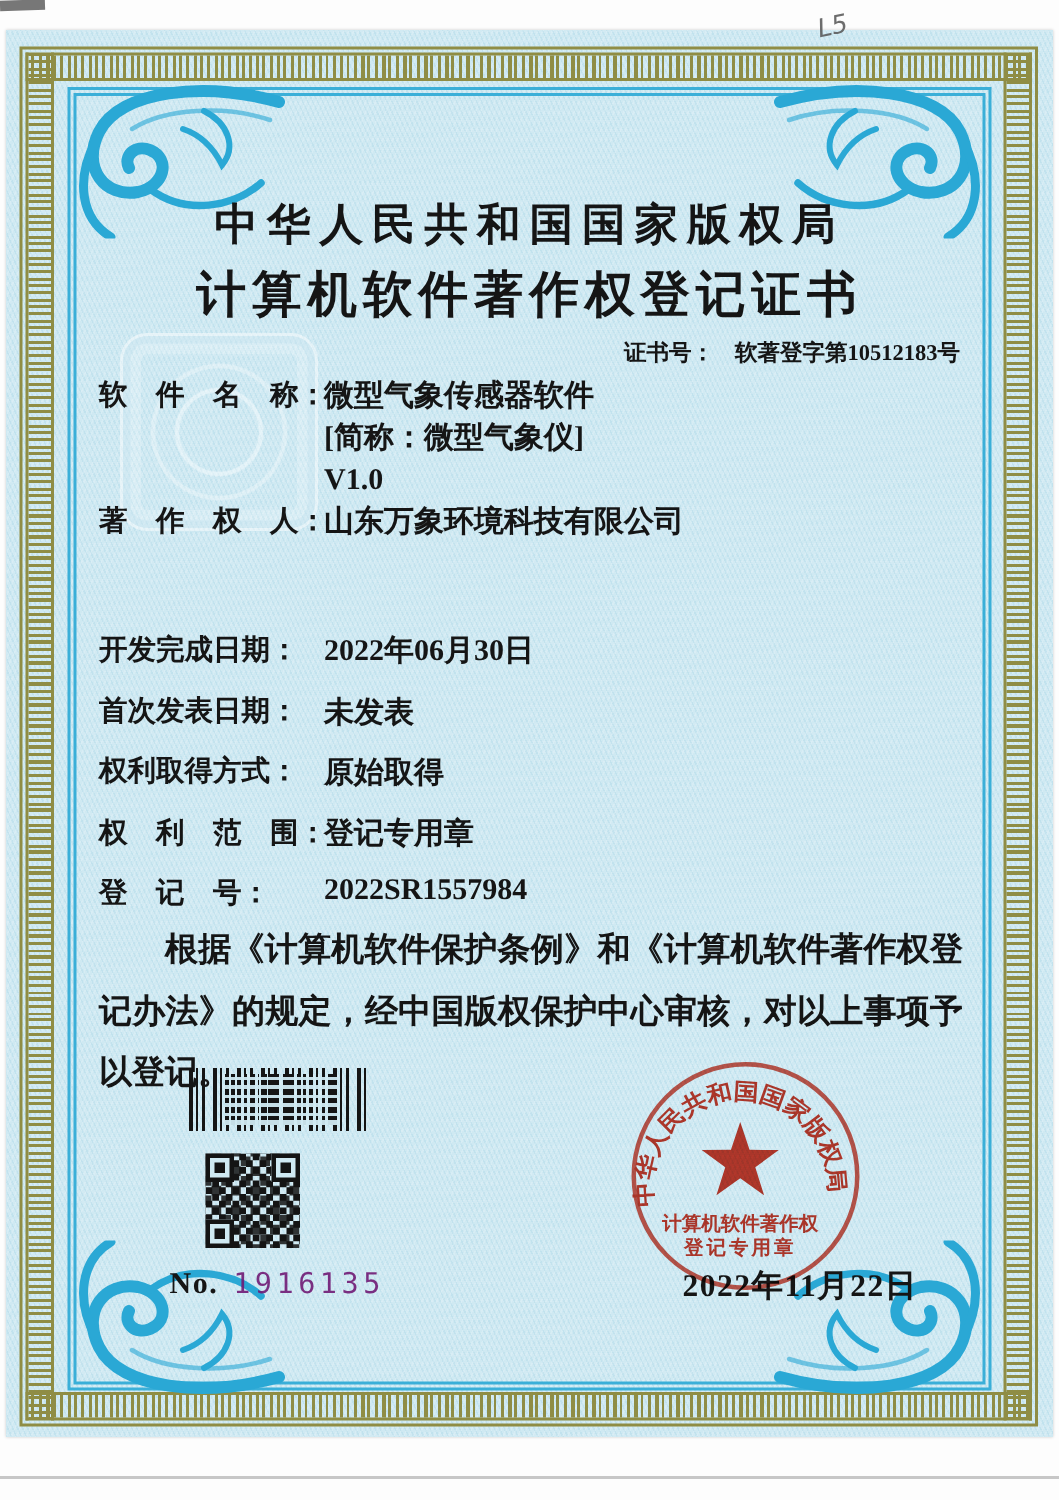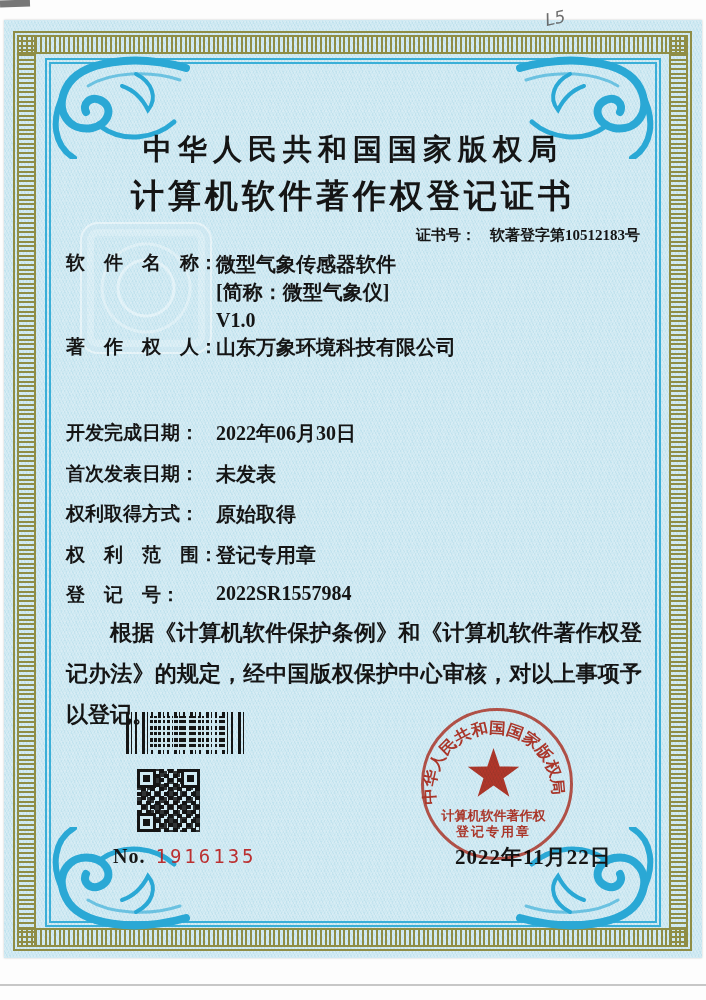--- a/index.html
+++ b/index.html
@@ -64,21 +64,21 @@
   .qr{position:absolute;left:137px;top:769px;width:63px;height:63px;
       background:
         repeating-conic-gradient(#141414 0 25%, transparent 0 50%) 0px 0px/9px 9px,
         repeating-conic-gradient(rgba(20,20,20,.85) 0 25%, transparent 0 50%) 4px 2px/13px 13px;}
   .finder{position:absolute;width:13px;height:13px;border:3px solid #141414;background:#cfe9f2;}
   .finder::after{content:"";position:absolute;left:3px;top:3px;width:7px;height:7px;background:#141414;}
   .finder.tl{left:0;top:0;} .finder.tr{right:0;top:0;} .finder.bl{left:0;bottom:0;}
   
   .serial{position:absolute;left:113px;top:845px;font-size:20px;}
   .serial .no{font-weight:bold;letter-spacing:1px;}
-  .serial .num{font-family:"DejaVu Sans Mono",monospace;font-size:19px;color:#b91c1c;
+  .serial .num{font-family:"DejaVu Sans Mono",monospace;font-size:19px;color:#701a75;
                letter-spacing:3px;margin-left:10px;opacity:.9;}
   .issue-date{position:absolute;left:419px;top:843px;font-size:21px;font-weight:bold;letter-spacing:1px;margin-left:36px;}
   
   .seal{position:absolute;left:421px;top:708px;width:146px;height:146px;border-radius:50%;
         border:3.5px solid rgba(210,59,44,.85);mix-blend-mode:multiply;}
   .seal svg{position:absolute;left:0;top:0;width:139px;height:139px;overflow:visible;}
   
   .smudge{position:absolute;left:0;top:0;width:30px;height:7px;background:#4a4a4a;
           transform:rotate(-2deg);opacity:.75;}
   .bottom-line{position:absolute;left:0;right:0;top:984px;height:2px;background:#9a9a9a;opacity:.55;}

